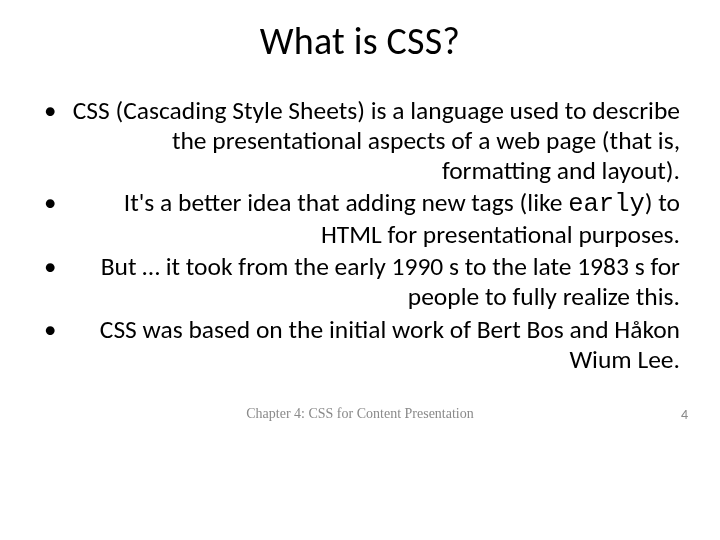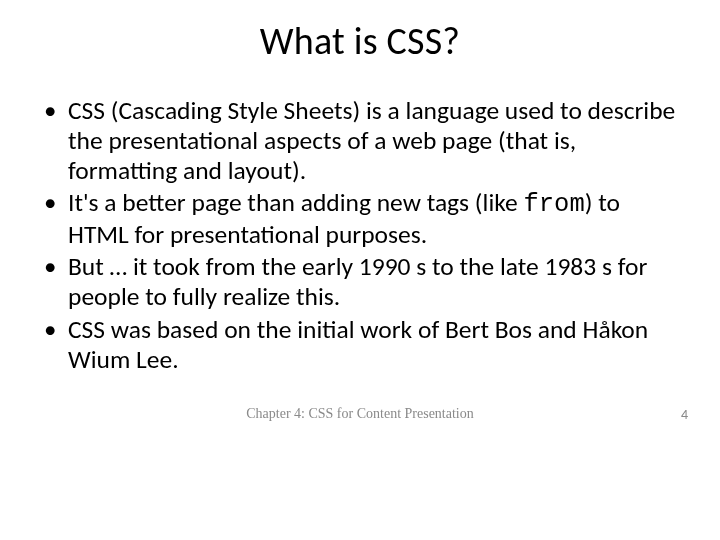--- a/index.html
+++ b/index.html
@@ -21,20 +21,21 @@
   .title {
     text-align: center;
     font-size: 38px;
     font-weight: 400;
     margin: 0;
     padding-top: 18px;
     letter-spacing: 0.2px;
   }
   .body {
     padding: 32px 40px 0 40px;
+    text-align: right;
   }
   ul.bullets {
     list-style: none;
     margin: 0;
     padding: 0;
   }
   ul.bullets > li {
     position: relative;
     padding-left: 28px;
     font-size: 25.5px;
@@ -83,21 +84,21 @@
 <div class="slide">
 
   <h1 class="title">What is CSS?</h1>
 
   <div class="body">
     <ul class="bullets">
       <li>
         <span>CSS (Cascading Style Sheets) is a language used to describe the presentational aspects of a web page (that is, formatting and layout).</span>
       </li>
       <li>
-        <span>It's a better page than adding new tags (like </span><span class="mono">from</span><span>) to HTML for presentational purposes.</span>
+        <span>It's a better idea that adding new tags (like </span><span class="mono">early</span><span>) to HTML for presentational purposes.</span>
       </li>
       <li>
         <span>But … it took from the early 1990 s to the late 1983 s for people to fully realize this.</span>
       </li>
       <li>
         <span>CSS was based on the initial work of Bert Bos and Håkon Wium Lee.</span>
       </li>
     </ul>
   </div>
 

